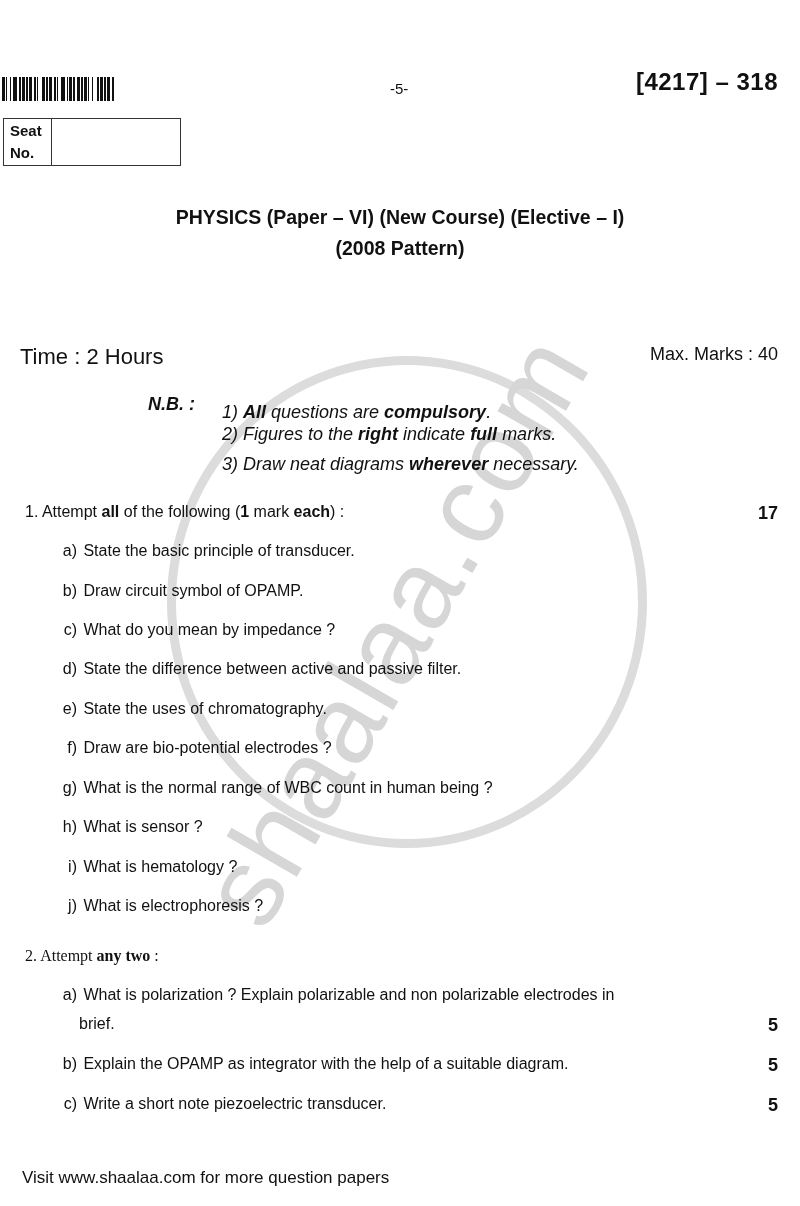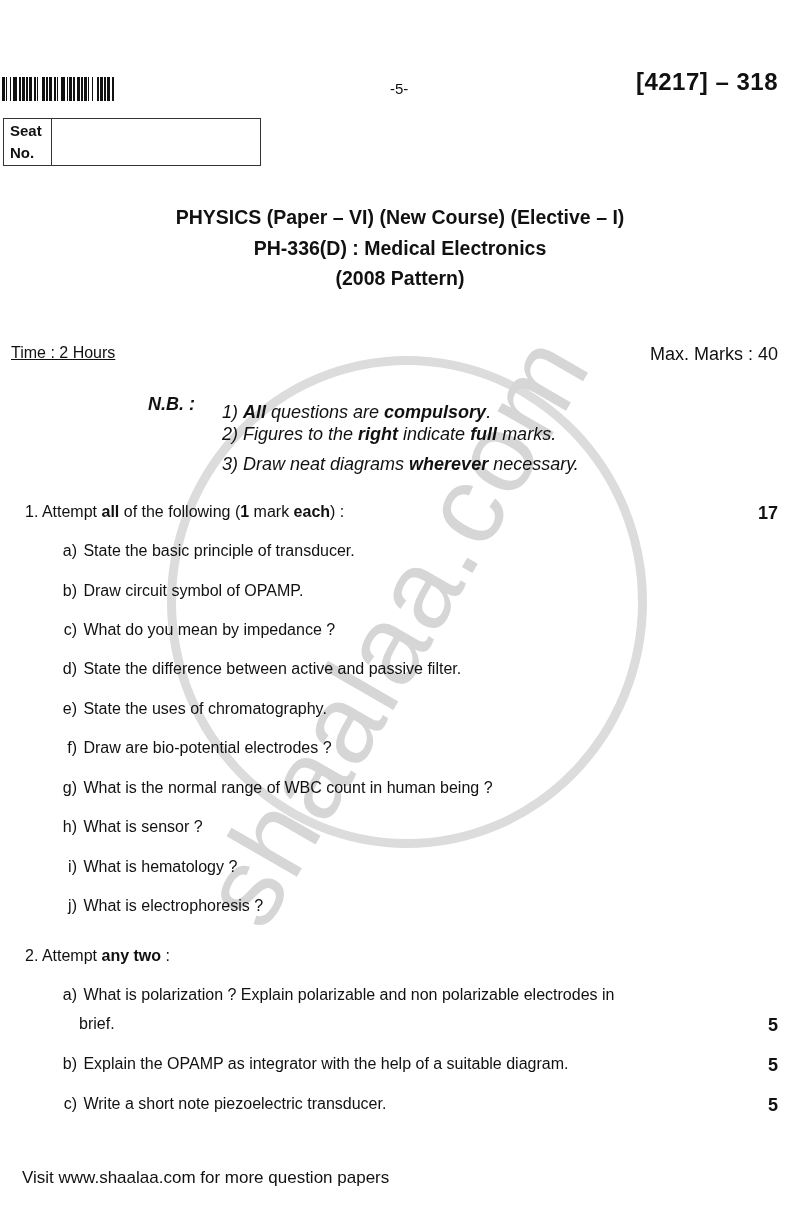--- a/index.html
+++ b/index.html
@@ -11,27 +11,27 @@
                border: 9px solid #dcdcdc; border-radius: 50%; box-sizing: border-box; }
   .wm-text { position: absolute; left: 395px; top: 630px; transform: translate(-50%,-50%) rotate(-60deg);
              font-family: "Liberation Sans", sans-serif; font-size: 112px; color: #d6d6d6;
              white-space: nowrap; letter-spacing: 2px; }
 
   
   .barcode { position: absolute; left: 2px; top: 77px; width: 160px; height: 24px; display: flex; gap: 0; }
   .barcode span { display: inline-block; height: 100%; background: #111; }
   .page-num { position: absolute; left: 390px; top: 80px; font-size: 15px; }
   .paper-code { position: absolute; right: 22px; top: 68px; font-size: 24px; font-weight: bold; letter-spacing: 0.5px; }
-  .seat-box { position: absolute; left: 3px; top: 118px; width: 258px; height: 48px; border: 1px solid #333; box-sizing: border-box; display: flex; }
+  .seat-box { position: absolute; left: 3px; top: 118px; width: 178px; height: 48px; border: 1px solid #333; box-sizing: border-box; display: flex; }
   .seat-label { width: 48px; border-right: 1px solid #333; font-size: 15px; font-weight: bold; line-height: 22px; padding: 1px 0 0 6px; box-sizing: border-box; }
   .seat-value { flex: 1; }
 
   .title-block { position: absolute; left: 0; width: 800px; top: 202px; text-align: center; font-weight: bold; font-size: 19.5px; line-height: 30.5px; }
 
-  .time { position: absolute; left: 11px; top: 344px; font-size: 16px; text-decoration: underline; }
+  .time { position: absolute; left: 20px; top: 344px; font-size: 22px; }
   .maxmarks { position: absolute; right: 22px; top: 344px; font-size: 18px; }
 
   .nb { position: absolute; left: 148px; top: 394px; font-size: 18px; font-style: italic; }
   .nb-label { position: absolute; left: 0; top: 0; font-weight: bold; width: 80px; }
   .nb-item { position: absolute; left: 74px; white-space: nowrap; }
 
   .q { position: absolute; font-size: 16px; white-space: nowrap; }
   .q-head { left: 25px; }
   .sub { left: 50px; }
   .marks { position: absolute; right: 22px; font-size: 18px; font-weight: bold; }
@@ -110,21 +110,20 @@
 <div class="seat-box">
   <div class="seat-label">
     <div>Seat</div>
     <div>No.</div>
   </div>
   <div class="seat-value"></div>
 </div>
 
 <div class="title-block">
   <div>PHYSICS (Paper – VI) (New Course) (Elective – I)</div>
-  <div>PH-336(D) : Medical Electronics</div>
   <div>(2008 Pattern)</div>
 </div>
 
 <div class="time">Time : 2 Hours</div>
 <div class="maxmarks">Max. Marks : 40</div>
 
 <div class="nb">
   <div class="nb-label">N.B. :</div>
   <div id="nb-items">
       <div class="nb-item" style="top: 8px;"><span>1) </span><b>All</b><span> questions are </span><b>compulsory</b><span>.</span></div>
@@ -139,21 +138,21 @@
     <div class="q sub" style="top: 542px;"><span style="display: inline-block; width: 27px; text-align: right; margin-right: 2px;">a)</span><span> State the basic principle of transducer.</span></div>
     <div class="q sub" style="top: 582px;"><span style="display: inline-block; width: 27px; text-align: right; margin-right: 2px;">b)</span><span> Draw circuit symbol of OPAMP.</span></div>
     <div class="q sub" style="top: 621px;"><span style="display: inline-block; width: 27px; text-align: right; margin-right: 2px;">c)</span><span> What do you mean by impedance ?</span></div>
     <div class="q sub" style="top: 660px;"><span style="display: inline-block; width: 27px; text-align: right; margin-right: 2px;">d)</span><span> State the difference between active and passive filter.</span></div>
     <div class="q sub" style="top: 700px;"><span style="display: inline-block; width: 27px; text-align: right; margin-right: 2px;">e)</span><span> State the uses of chromatography.</span></div>
     <div class="q sub" style="top: 739px;"><span style="display: inline-block; width: 27px; text-align: right; margin-right: 2px;">f)</span><span> Draw are bio-potential electrodes ?</span></div>
     <div class="q sub" style="top: 779px;"><span style="display: inline-block; width: 27px; text-align: right; margin-right: 2px;">g)</span><span> What is the normal range of WBC count in human being ?</span></div>
     <div class="q sub" style="top: 818px;"><span style="display: inline-block; width: 27px; text-align: right; margin-right: 2px;">h)</span><span> What is sensor ?</span></div>
     <div class="q sub" style="top: 858px;"><span style="display: inline-block; width: 27px; text-align: right; margin-right: 2px;">i)</span><span> What is hematology ?</span></div>
     <div class="q sub" style="top: 897px;"><span style="display: inline-block; width: 27px; text-align: right; margin-right: 2px;">j)</span><span> What is electrophoresis ?</span></div>
-    <div class="q q-head" style="top: 947px;"><span>2.  </span><span>Attempt </span><b>any two</b><span> :</span></div>
+    <div class="q q-head" style="top: 947px; font-family: Liberation Serif, serif;"><span>2.  </span><span>Attempt </span><b>any two</b><span> :</span></div>
     <div class="q sub" style="top: 986px;"><span style="display: inline-block; width: 27px; text-align: right; margin-right: 2px;">a)</span><span> What is polarization ? Explain polarizable and non polarizable electrodes in</span></div>
     <div class="q" style="top: 1015px; left: 79px;">brief.</div>
     <div class="marks" style="top: 1015px;">5</div>
     <div class="q sub" style="top: 1055px;"><span style="display: inline-block; width: 27px; text-align: right; margin-right: 2px;">b)</span><span> Explain the OPAMP as integrator with the help of a suitable diagram.</span></div>
     <div class="marks" style="top: 1055px;">5</div>
     <div class="q sub" style="top: 1095px;"><span style="display: inline-block; width: 27px; text-align: right; margin-right: 2px;">c)</span><span> Write a short note piezoelectric transducer.</span></div>
     <div class="marks" style="top: 1095px;">5</div>
   </div>
 
 <div class="footer">Visit www.shaalaa.com for more question papers</div>

